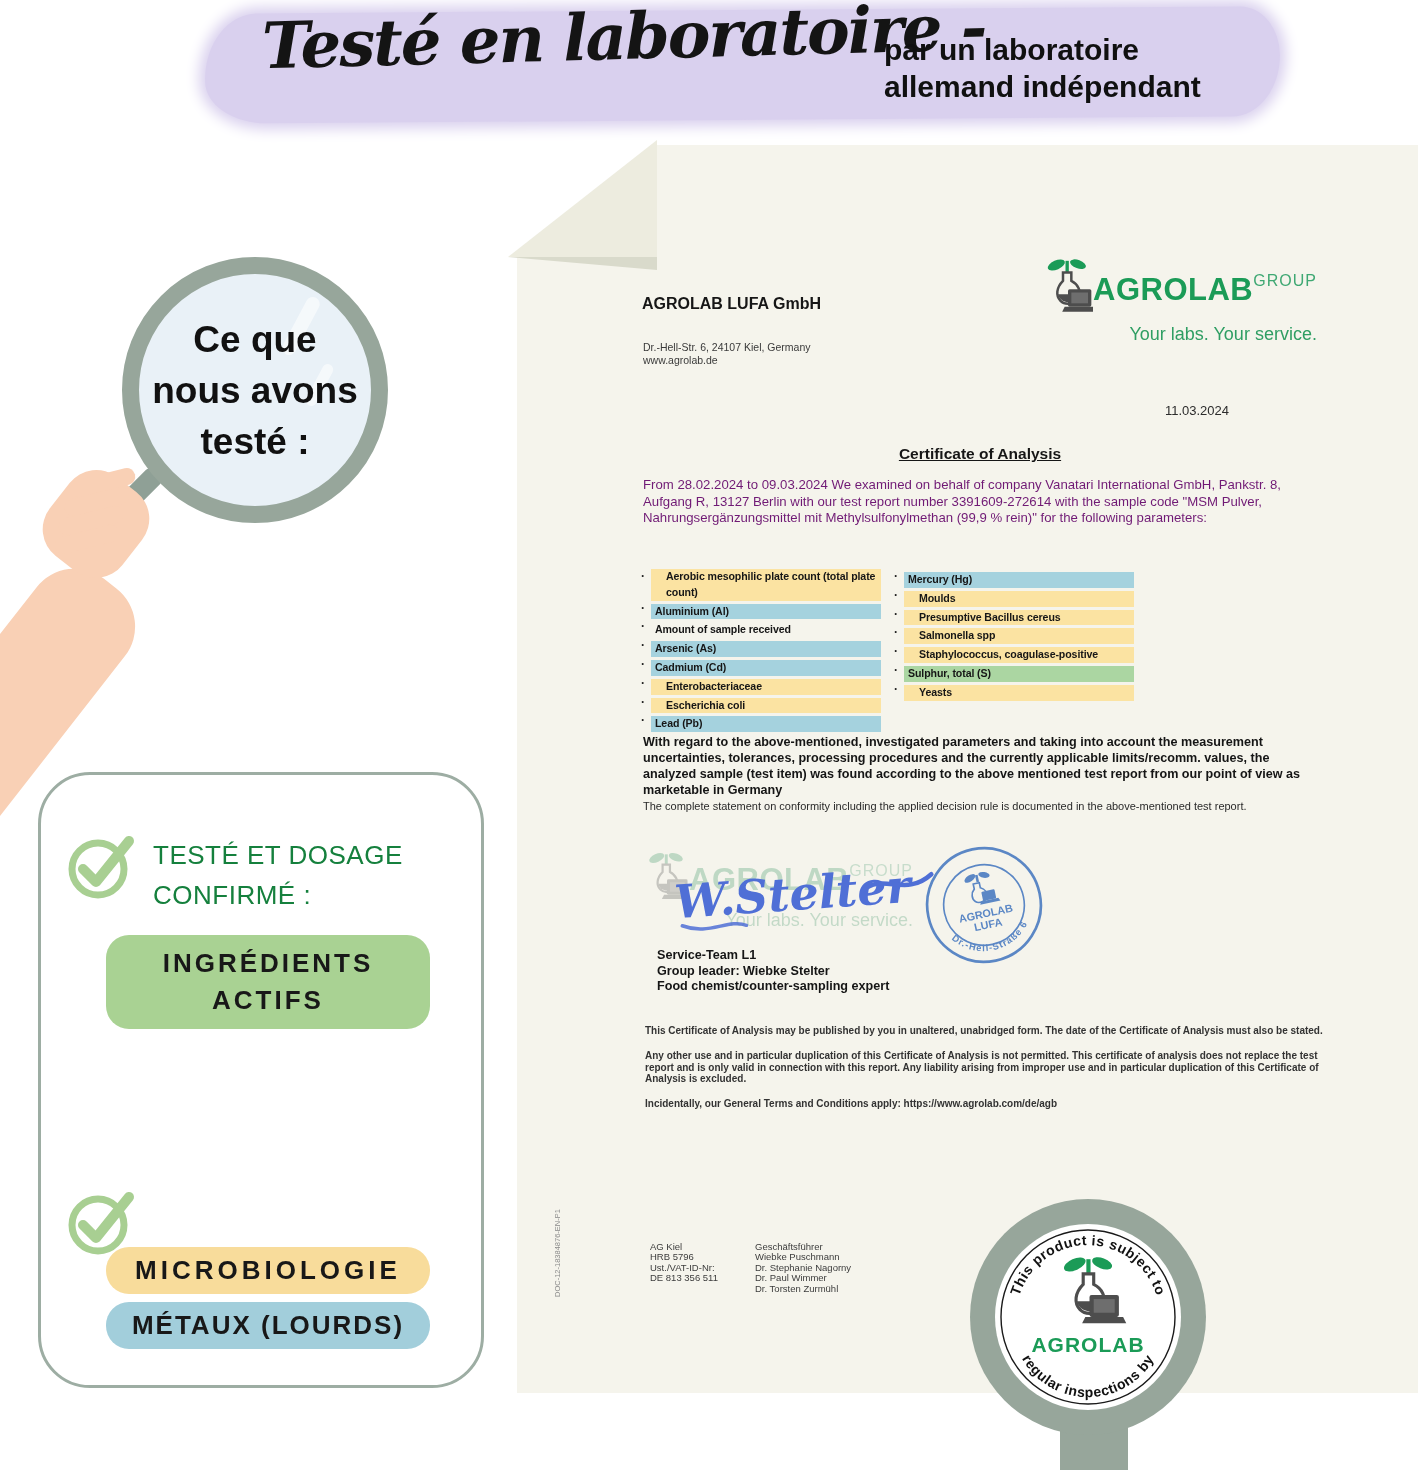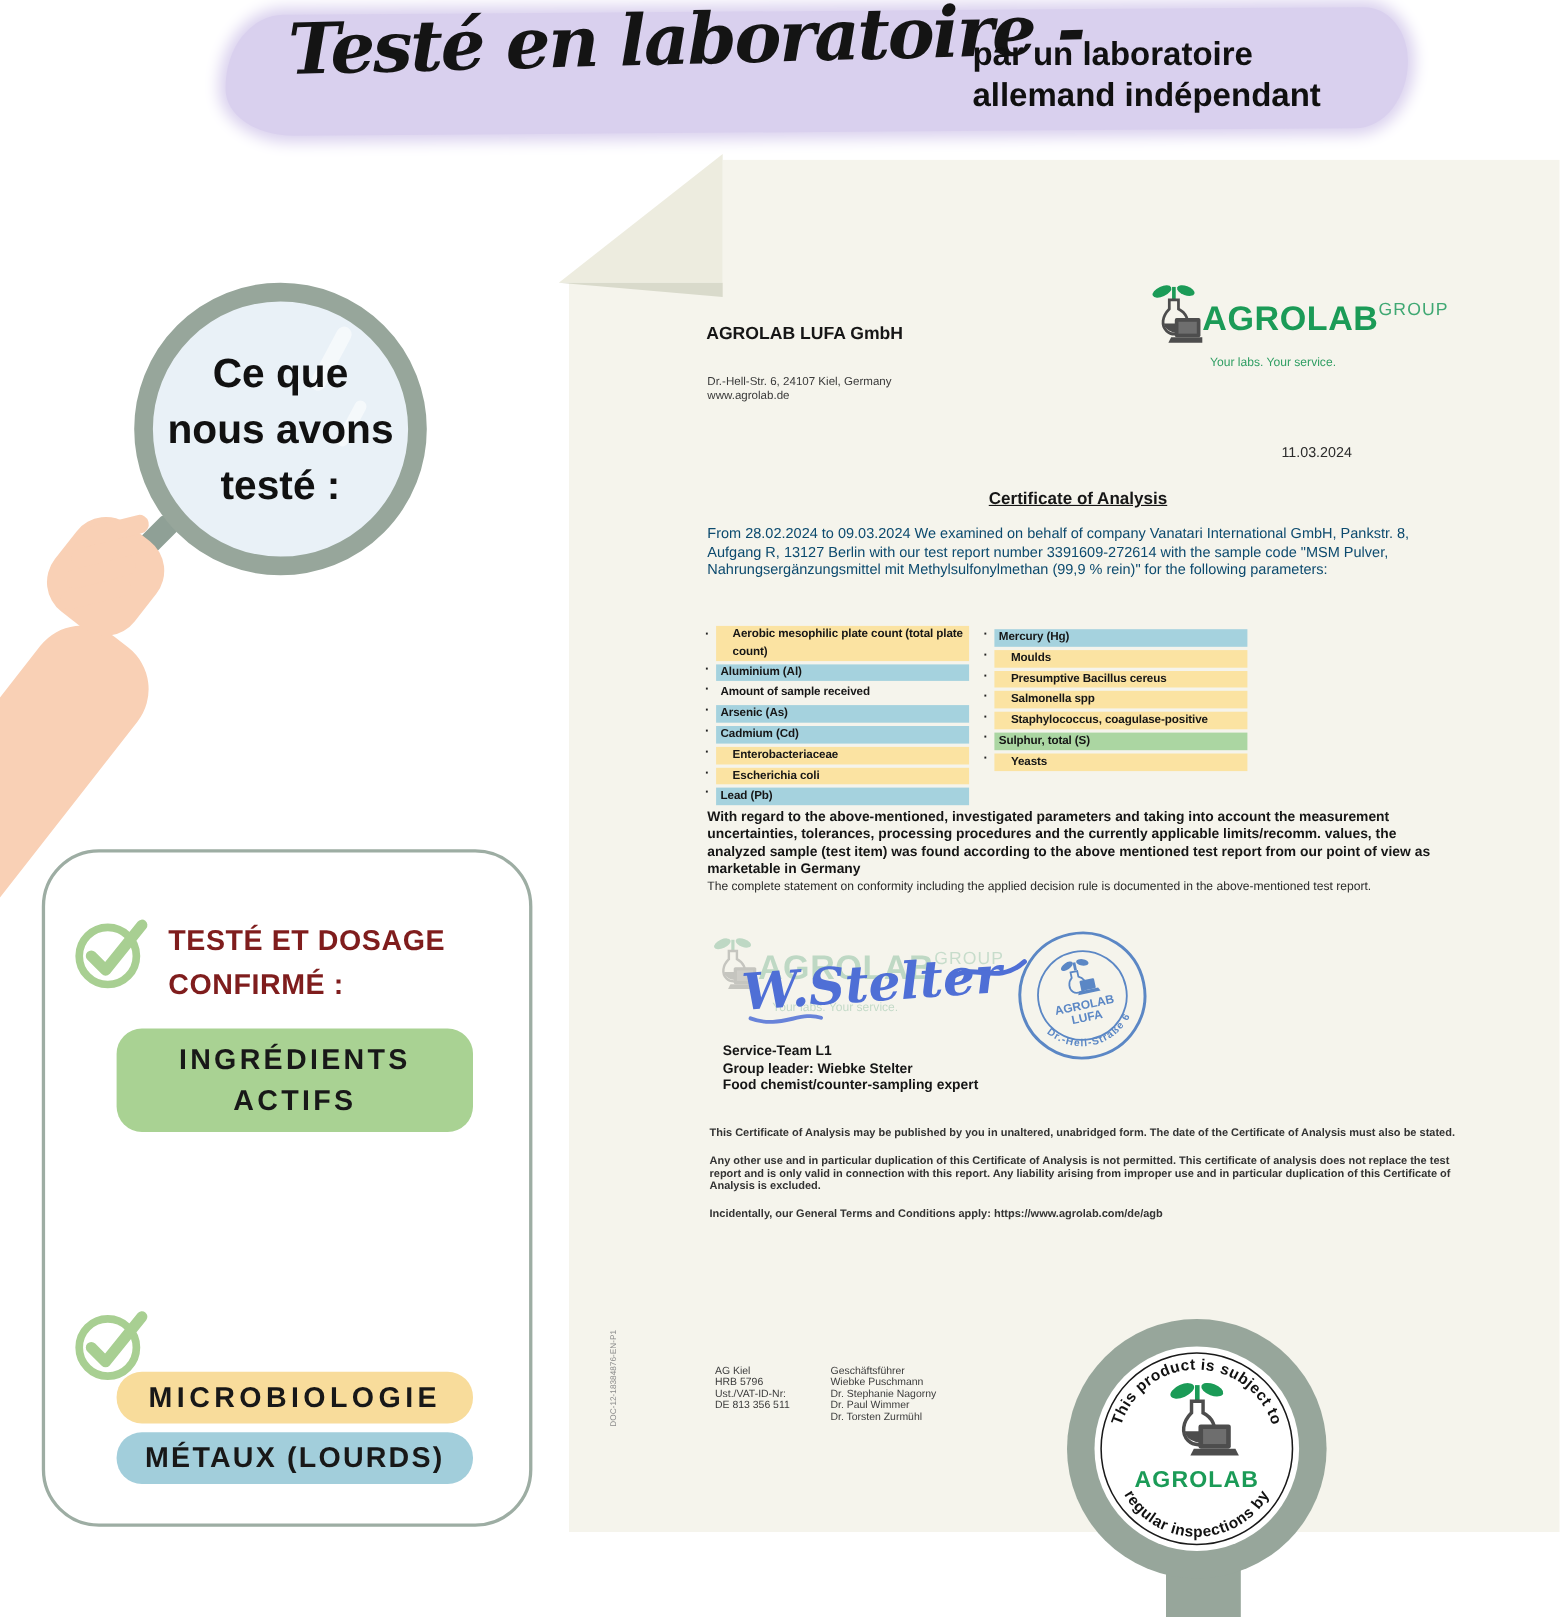--- a/index.html
+++ b/index.html
@@ -38,22 +38,22 @@
   .finger.f2{left:64px;top:493px;}
   .finger.f3{left:58px;top:512px;}
   .finger.f4{left:54px;top:531px;}
 
   
   .card{position:absolute;left:38px;top:772px;width:440px;height:610px;background:#fff;
     border:3px solid var(--card-border);border-radius:52px;}
   .check-icon{position:absolute;width:78px;height:78px;}
   .check-icon.c1{left:24px;top:52px;}
   .check-icon.c2{left:24px;top:408px;}
-  .card-heading{position:absolute;font-weight:bold;font-size:26px;line-height:40px;
-    letter-spacing:.5px;color:#7f1d1d;}
+  .card-heading{position:absolute;font-weight:normal;font-size:26px;line-height:40px;
+    letter-spacing:.5px;color:#15803d;}
   .card-heading.h1{left:112px;top:60px;width:320px;}
   .card-heading.h2{left:112px;top:420px;width:320px;}
   .pill{position:absolute;left:65px;width:324px;border-radius:23px;display:flex;flex-direction:column;
     justify-content:center;align-items:center;font-weight:bold;font-size:26px;letter-spacing:3px;
     color:#181818;text-align:center;line-height:37px;}
   .pill.p-green{top:160px;height:94px;background:var(--pill-green);}
   .pill.p-yellow{top:472px;height:47px;background:var(--pill-yellow);letter-spacing:4px;}
   .pill.p-blue{top:527px;height:47px;background:var(--pill-blue);letter-spacing:2px;}
 
   
@@ -62,28 +62,28 @@
   .fold{position:absolute;left:503px;top:136px;z-index:2;}
 
   .company{position:absolute;left:125px;top:150px;font-weight:bold;font-size:16px;color:#161616;}
   .addr{position:absolute;left:126px;top:196px;font-size:10.5px;line-height:13px;color:#3a3a3a;}
 
   .logo{position:absolute;}
   .logo-head{left:526px;top:112px;}
   .logo-name{font-weight:bold;font-size:31px;letter-spacing:.5px;color:var(--brand-green);
     font-family:"Liberation Sans",sans-serif;}
   .logo-group{font-size:16px;color:#3fa873;letter-spacing:1px;vertical-align:14px;}
-  .logo-tag{font-size:11px;color:#2f9e63;margin-top:1px;margin-left:57px;}
+  .logo-tag{font-size:18px;color:#2f9e63;margin-top:1px;margin-left:57px;text-align:right;}
   .logo-row{display:flex;align-items:center;justify-content:center;}
   .watermark{position:absolute;left:128px;top:706px;opacity:.28;filter:grayscale(25%);}
 
   .doc-date{position:absolute;left:600px;top:258px;width:112px;text-align:right;font-size:13px;color:#2c2c2c;}
   .cert-title{position:absolute;left:0;top:300px;width:926px;text-align:center;font-weight:bold;
     font-size:15.5px;text-decoration:underline;color:#161616;}
-  .intro{position:absolute;left:126px;top:332px;width:672px;font-size:13.2px;line-height:16.6px;color:#0c4a6e;}
+  .intro{position:absolute;left:126px;top:332px;width:672px;font-size:13.2px;line-height:16.6px;color:#701a75;}
 
   .param-col{position:absolute;top:424px;}
   .param-col.left{left:124px;}
   .param-col.right{left:377px;}
   .param-row{position:relative;padding-left:10px;}
   .bullet{position:absolute;left:0;top:0;font-weight:bold;font-size:12px;line-height:15.8px;color:#222;}
   .hl{display:inline-block;min-width:230px;font-weight:bold;font-size:10.6px;line-height:15.8px;
     padding:0 4px;box-sizing:border-box;white-space:nowrap;color:#161616;letter-spacing:-.1px;}
   .hl.wrap2{white-space:normal;width:230px;}
   .hl-yellow{background:var(--hl-yellow);padding-left:15px;} .hl-blue{background:var(--hl-blue);}

